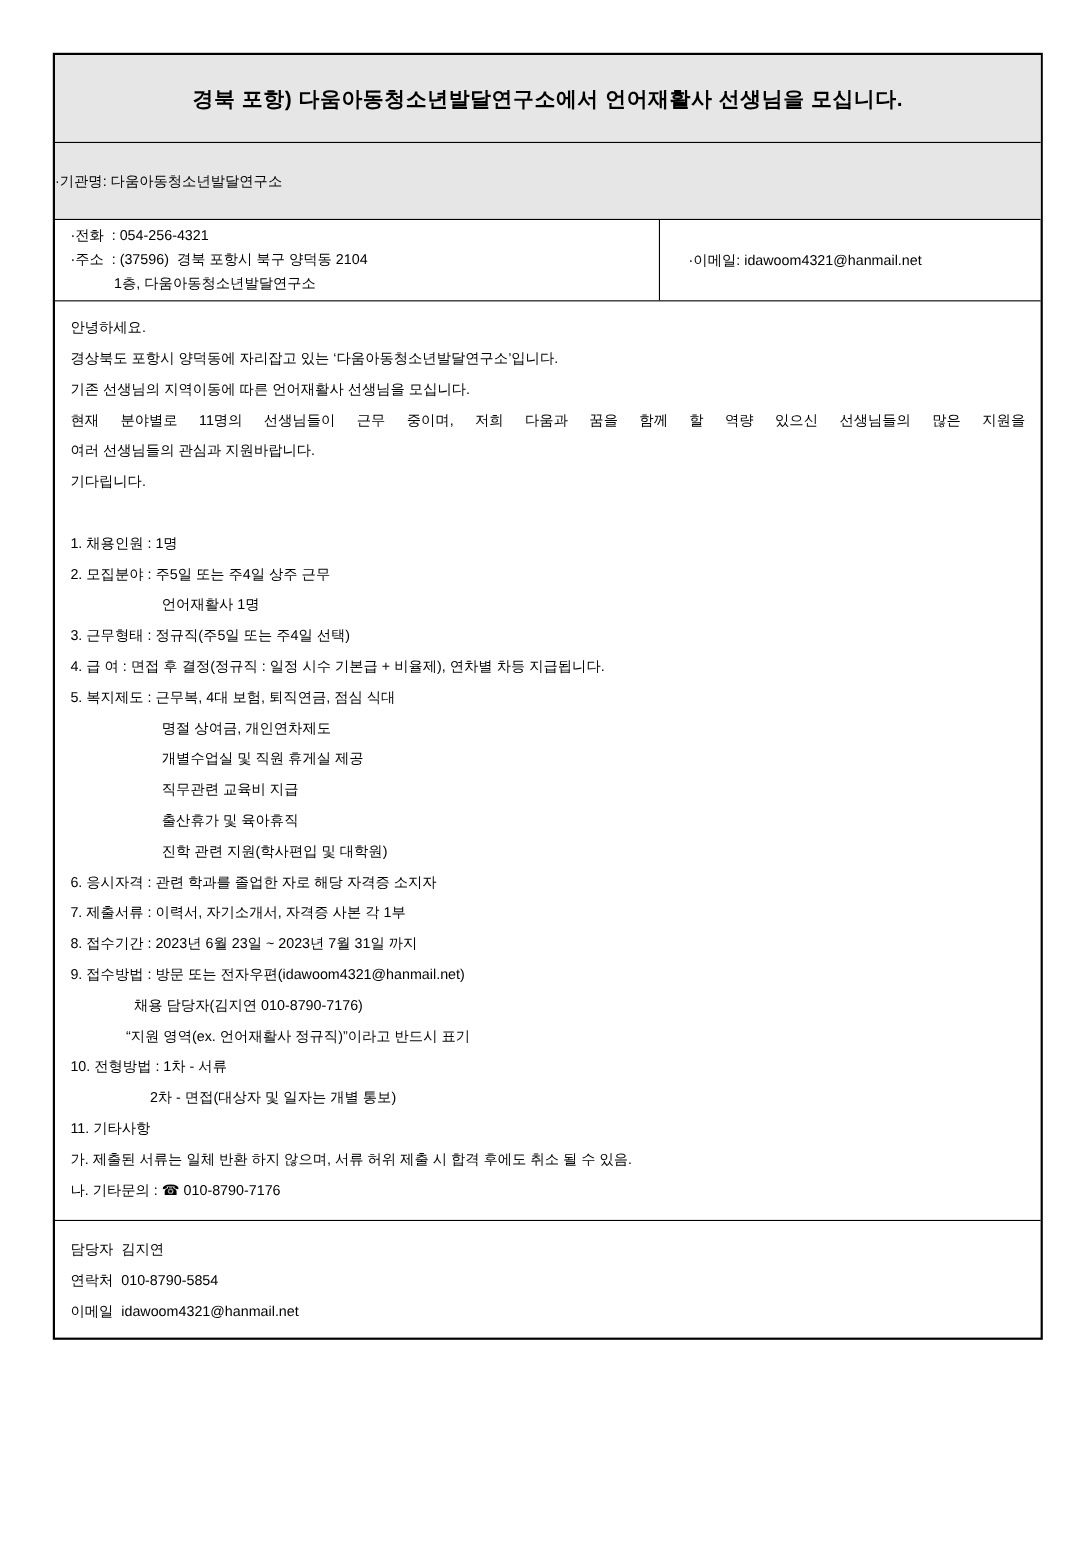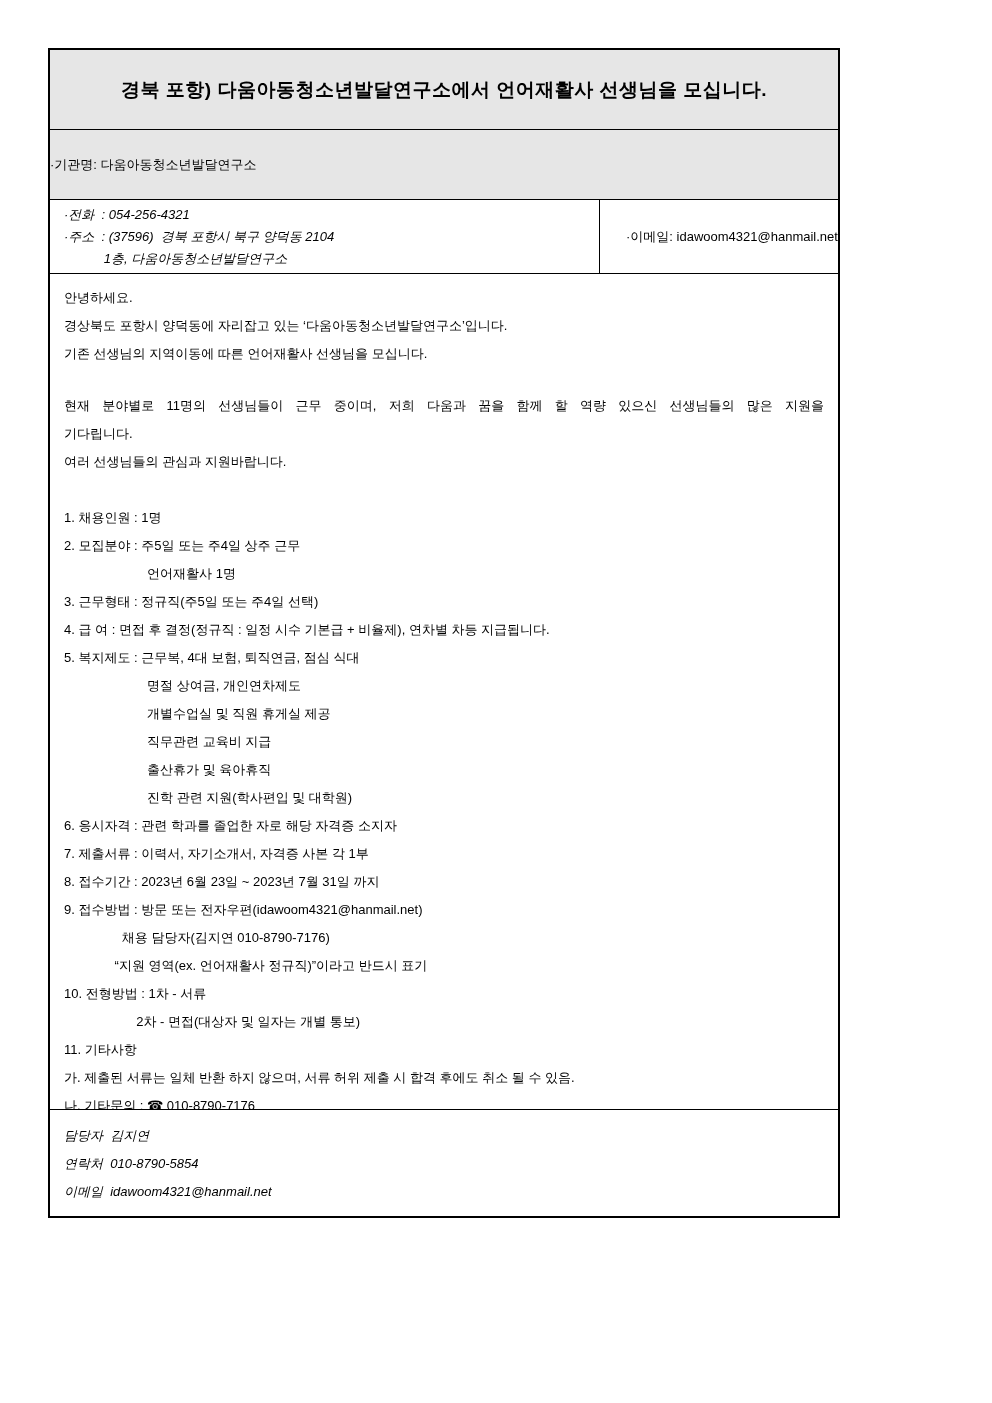--- a/index.html
+++ b/index.html
@@ -12,26 +12,26 @@
   html,body{width:992px;height:1403px;background:var(--page-bg);}
   body{
     font-family:"Liberation Sans","DejaVu Sans",sans-serif;
     color:var(--text);
     position:relative;
   }
   .doc-table{
     position:absolute;
     left:48px;
     top:48px;
-    width:792px;
+    width:900px;
     border:2px solid var(--border);
     background:#ffffff;
   }
   .row{border-bottom:1px solid var(--border);}
-  .row:last-child{border-bottom:none;font-style:italic;}
+  .row:last-child{border-bottom:none;}
 
   .title-row{
     height:80px;
     background:var(--header-bg);
     display:flex;
     align-items:center;
     justify-content:center;
   }
   .title{
     font-size:19px;
@@ -50,22 +50,21 @@
   .contact-row{
     height:74px;
     display:flex;
     align-items:stretch;
   }
   .contact-row .cell-left{
     width:549px;
     padding:4px 0 4px 14px;
     display:flex;
     flex-direction:column;
-    justify-content:flex-start;
-    font-style:italic;
+    justify-content:flex-end;
   }
   .contact-row .cell-right{
     flex:1;
     border-left:1px solid var(--border);
     display:flex;
     align-items:center;
     padding-left:26px;
     font-size:13px;
     white-space:pre-wrap;
   }
@@ -82,21 +81,20 @@
     font-size:13px;
     line-height:28px;
     white-space:pre-wrap;
     min-height:28px;
   }
   .contact-row .cell-left .line{line-height:22px;min-height:22px;}
   .line.justify{
     text-align:justify;
     text-align-last:justify;
     word-spacing:2px;
-    margin-top:24px;
   }
 </style>
 </head>
 <body>
 
 <div class="doc-table">
 
   <div class="row title-row">
     <div class="title">경북 포항) 다움아동청소년발달연구소에서 언어재활사 선생님을 모십니다.</div>
   </div>
@@ -114,22 +112,22 @@
     <div class="cell-right">
       <span>·이메일: idawoom4321@hanmail.net</span>
     </div>
   </div>
 
   <div class="row body-row">
       <div class="line">안녕하세요.</div>
       <div class="line">경상북도 포항시 양덕동에 자리잡고 있는 ‘다움아동청소년발달연구소’입니다.</div>
       <div class="line">기존 선생님의 지역이동에 따른 언어재활사 선생님을 모십니다.</div>
       <div class="line justify">현재 분야별로 11명의 선생님들이 근무 중이며, 저희 다움과 꿈을 함께 할 역량 있으신 선생님들의 많은 지원을</div>
+      <div class="line">여러 선생님들의 관심과 지원바랍니다.</div>
       <div class="line">기다립니다.</div>
-      <div class="line">여러 선생님들의 관심과 지원바랍니다.</div>
       <div class="line">&nbsp;</div>
       <div class="line">1. 채용인원 : 1명</div>
       <div class="line">2. 모집분야 : 주5일 또는 주4일 상주 근무</div>
       <div class="line">                       언어재활사 1명</div>
       <div class="line">3. 근무형태 : 정규직(주5일 또는 주4일 선택)</div>
       <div class="line">4. 급 여 : 면접 후 결정(정규직 : 일정 시수 기본급 + 비율제), 연차별 차등 지급됩니다.</div>
       <div class="line">5. 복지제도 : 근무복, 4대 보험, 퇴직연금, 점심 식대</div>
       <div class="line">                       명절 상여금, 개인연차제도</div>
       <div class="line">                       개별수업실 및 직원 휴게실 제공</div>
       <div class="line">                       직무관련 교육비 지급</div>

